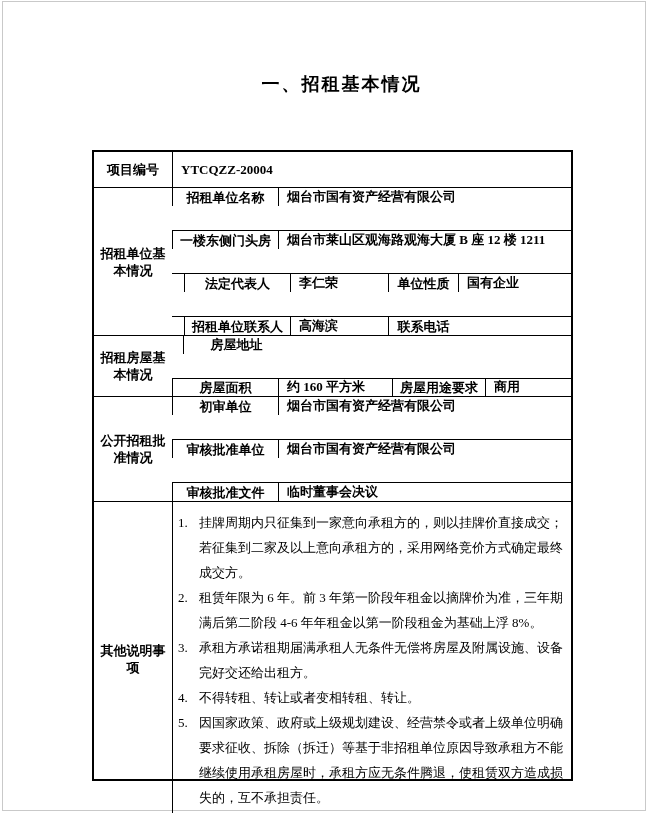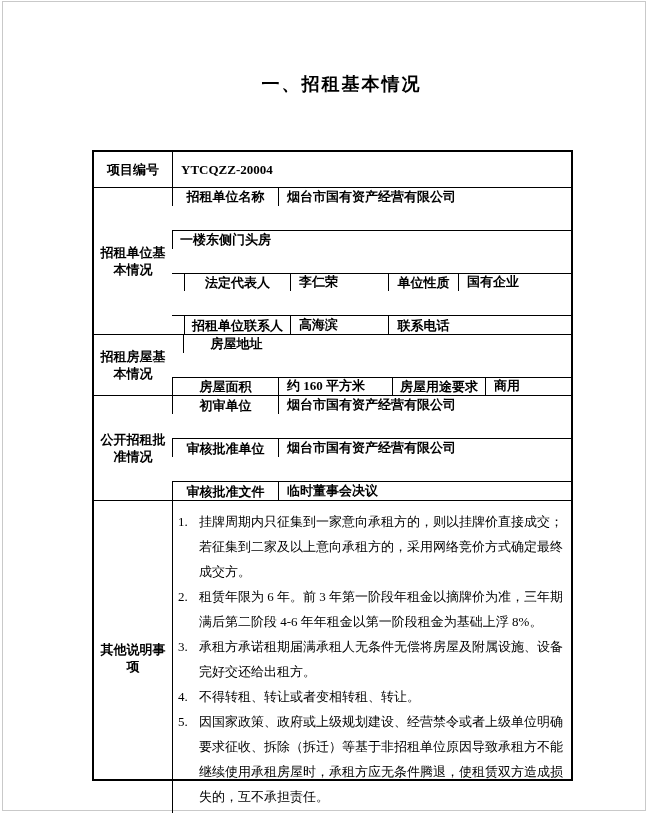--- a/index.html
+++ b/index.html
@@ -82,20 +82,21 @@
 
   <div class="band">
     <div class="cell seclab lab">招租单位基本情况</div>
     <div class="stack">
       <div class="srow h38">
         <div class="cell c2 lab">招租单位名称</div>
         <div class="cell flex1 val">烟台市国有资产经营有限公司</div>
       </div>
       <div class="srow h38">
         <div class="cell c2 lab">一楼东侧门头房</div>
+        <div class="cell flex1 val">烟台市莱山区观海路观海大厦 B 座 12 楼 1211</div>
       </div>
       <div class="srow h37">
         <div class="cell c2 lab">法定代表人</div>
         <div class="cell w98 val">李仁荣</div>
         <div class="cell w70 lab">单位性质</div>
         <div class="cell flex1 val">国有企业</div>
       </div>
       <div class="srow h37">
         <div class="cell c2 lab">招租单位联系人</div>
         <div class="cell w98 val">高海滨</div>

